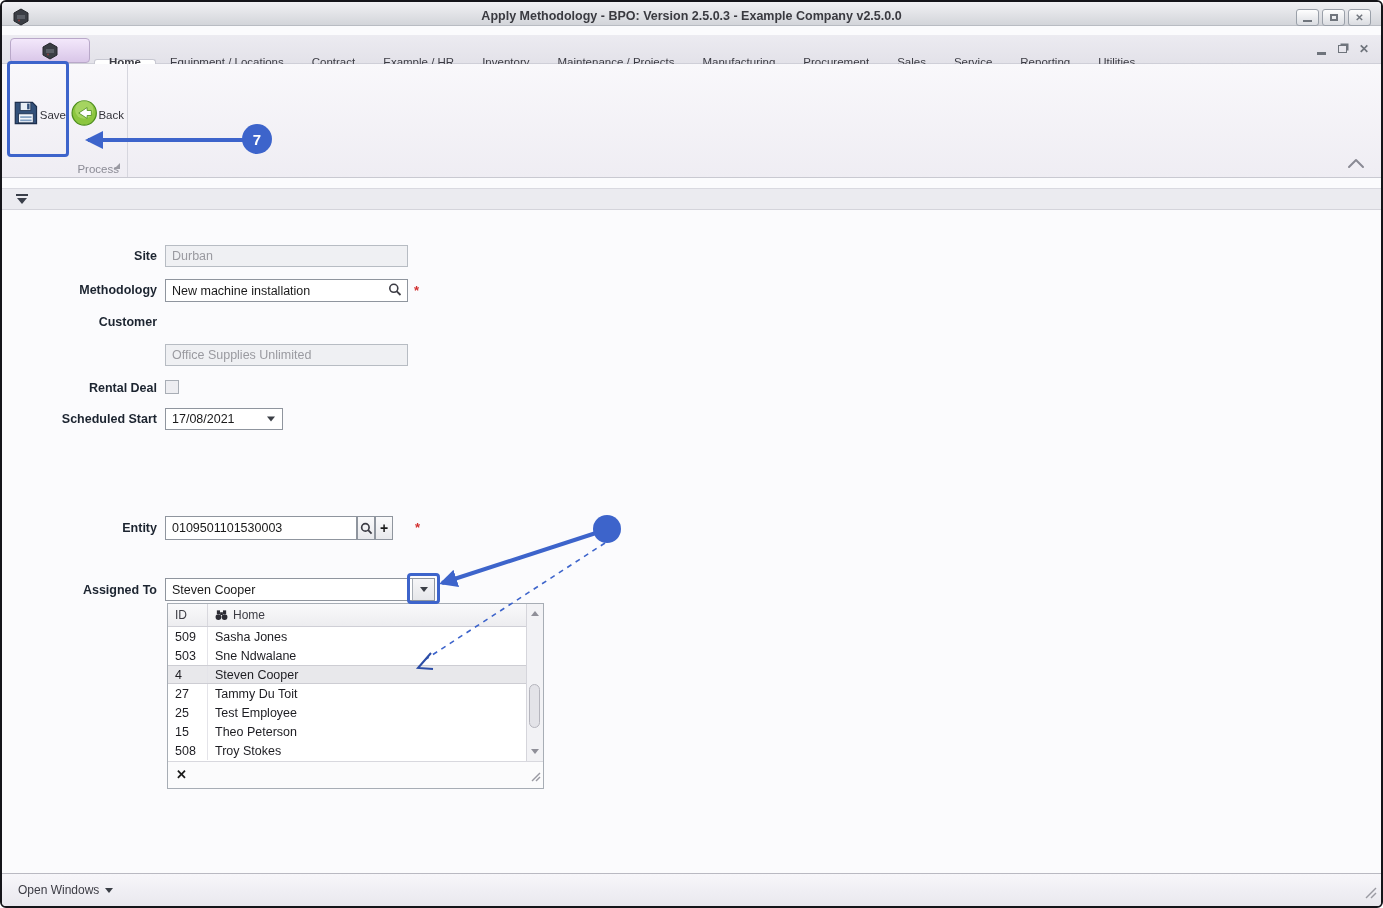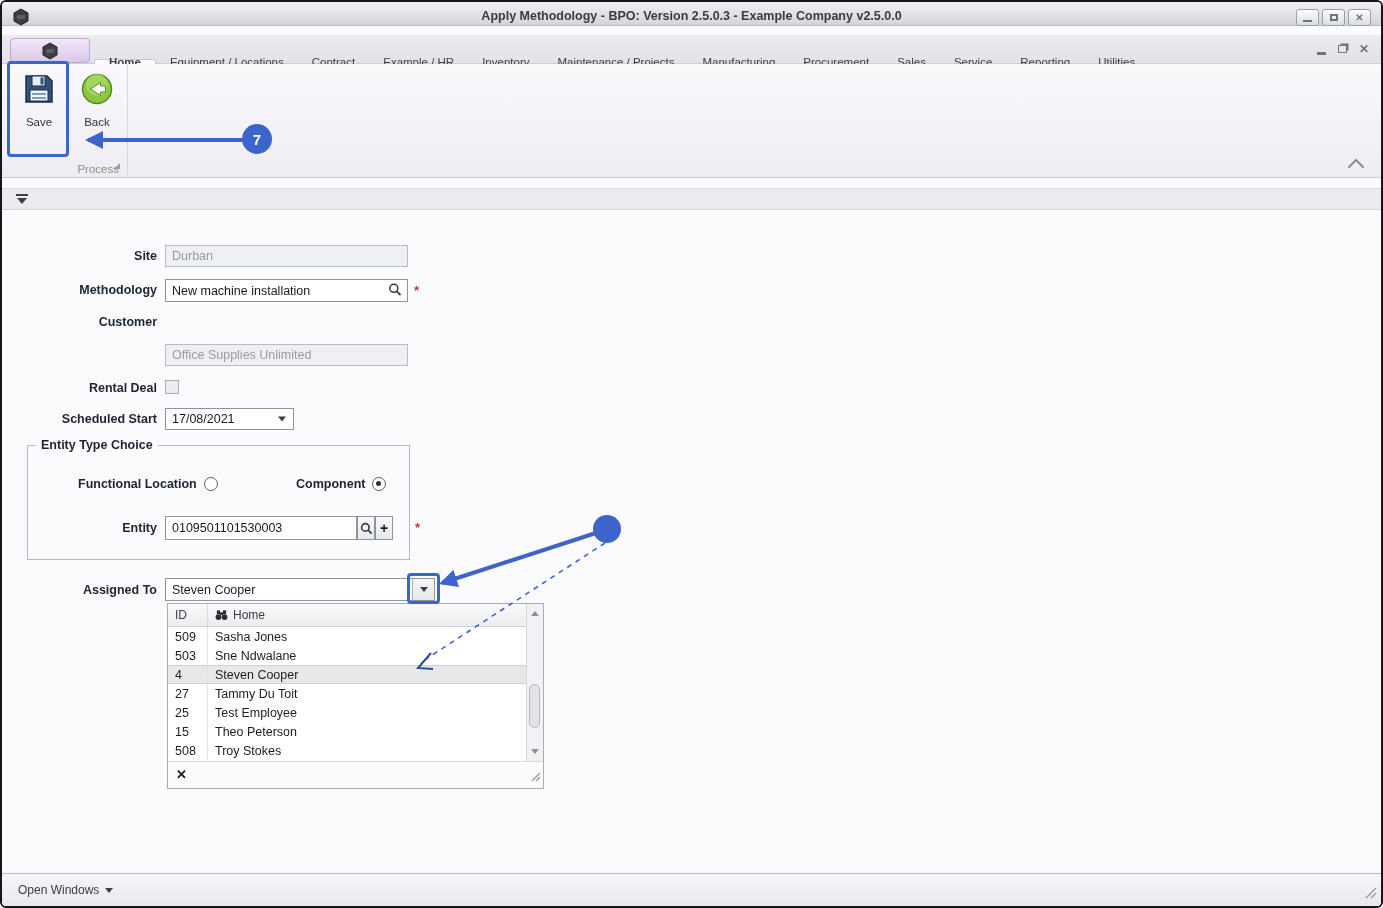--- a/index.html
+++ b/index.html
@@ -27,21 +27,21 @@
   .mdib { color:#6f747c; display:flex; align-items:center; justify-content:center; height:14px; }
   .glyph-mdimin { width:9px; height:3px; background:#6f747c; margin-top:8px; }
   .glyph-restore { width:9px; height:8px; border:1.5px solid #6f747c; box-shadow:2px -2px 0 -0.5px #6f747c; }
   .glyph-mdiclose { font-size:12px; font-weight:bold; line-height:1; }
 
   
   .ribbon { position:absolute; left:0; top:62px; right:0; height:114px; background:linear-gradient(#f9f8fb,#efedf3); border-bottom:1px solid #c9c9d1; }
   .rgroup { position:absolute; left:6px; top:0; width:120px; height:113px; border-right:1px solid #d6d6de; }
   .rgfooter { position:absolute; left:0; right:8px; bottom:2px; text-align:right; font-size:11.5px; color:#8b8b95; }
   .launcher { position:absolute; right:6px; bottom:3px; }
-  .bigbtn { position:absolute; width:54px; height:88px; top:2px; border-radius:3px; display:flex; flex-direction:column; align-items:center; cursor:default; }
+  .bigbtn { position:absolute; width:54px; height:88px; top:2px; border-radius:3px; display:flex; flex-direction:row; align-items:center; cursor:default; }
   .bigbtn .lbl { margin-top:10px; font-size:11.5px; color:#33333a; }
   .collapse-chevron { position:absolute; right:16px; bottom:4px; }
 
   
   .strip { position:absolute; left:0; top:186px; right:0; height:22px; background:#ebebf0; border-top:1px solid #d9d9e0; border-bottom:1px solid #d4d4db; }
   .pin { position:absolute; left:14px; top:5px; width:12px; height:11px; }
   .pin .bar { width:12px; height:2px; background:#3a3f4a; }
   .pin .tri { margin:2px auto 0; width:0; height:0; border-left:5px solid transparent; border-right:5px solid transparent; border-top:6px solid #3a3f4a; }
 
   
@@ -210,36 +210,25 @@
   <span class="req" style="left:412px; top:281px;">*</span>
 
   <div class="flabel" style="top:313px;">Customer</div>
 
   <div class="field disabled" style="left:163px; top:342px; width:243px; height:22px;">Office Supplies Unlimited</div>
 
   <div class="flabel" style="top:379px;">Rental Deal</div>
   <div class="checkbox" style="left:163px; top:378px;"></div>
 
   <div class="flabel" style="top:410px;">Scheduled Start</div>
-  <div class="field" style="left:163px; top:406px; width:129px; height:22px;">
+  <div class="field" style="left:163px; top:406px; width:118px; height:22px;">
     <span>17/08/2021</span>
     <span class="combo-arrow"></span>
   </div>
 
-  <div class="groupbox">
-    <span class="legend">Entity Type Choice</span>
-    <div class="radio-pair" style="left:50px; top:31px;">
-      <span>Functional Location</span>
-      <span class="radio"></span>
-    </div>
-    <div class="radio-pair" style="left:268px; top:31px;">
-      <span>Component</span>
-      <span class="radio sel"></span>
-    </div>
-  </div>
   <div class="flabel" style="top:519px;">Entity</div>
   <div class="field" style="left:163px; top:514px; width:192px; height:24px;">0109501101530003</div>
   <div class="sbtn" style="left:355px; top:514px;">
     <svg width="13" height="13" viewBox="0 0 14 14">
         <circle cx="5.8" cy="5.8" r="4" fill="none" stroke="#3c3c44" stroke-width="1.8"></circle>
         <line x1="8.8" y1="8.8" x2="12.5" y2="12.5" stroke="#3c3c44" stroke-width="2"></line>
       </svg>
   </div>
   <div class="sbtn" style="left:373px; top:514px;">+</div>
   <span class="req" style="left:413px; top:518px;">*</span>

